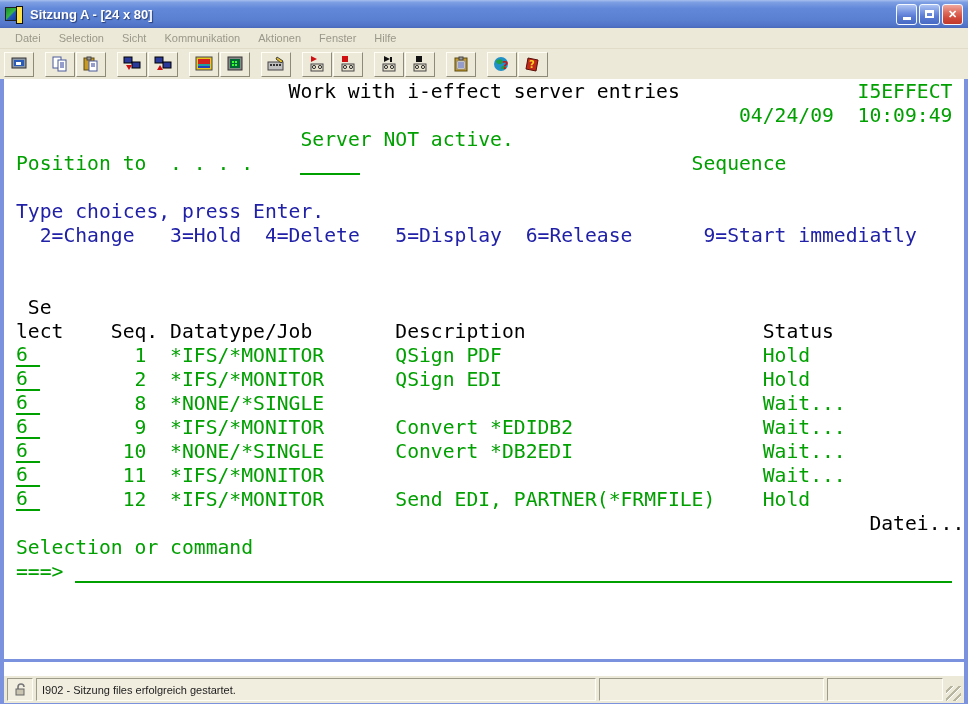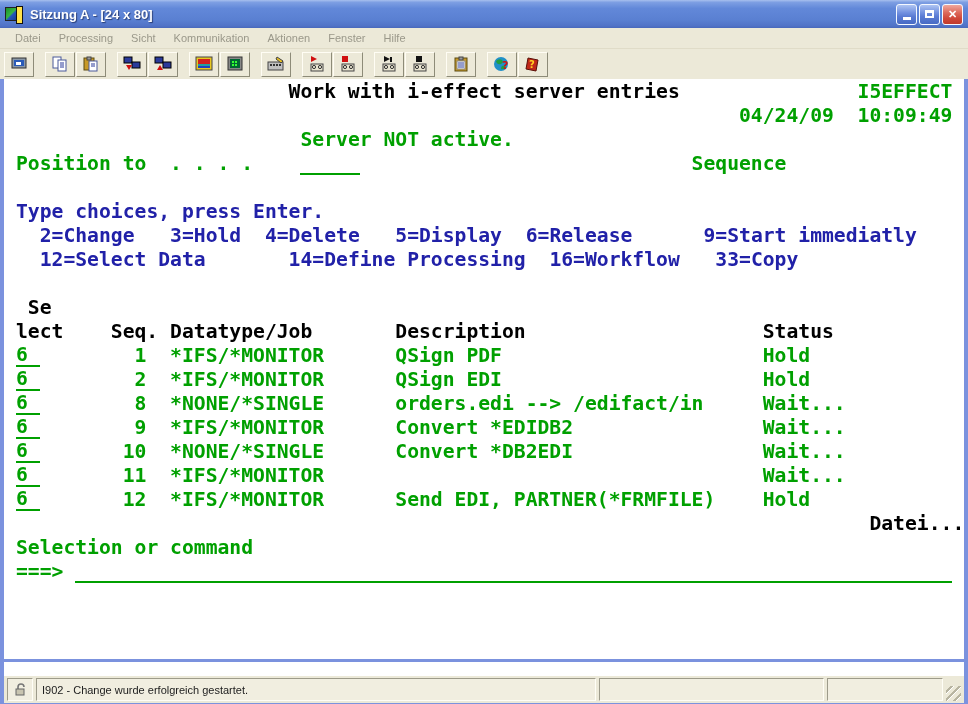--- a/index.html
+++ b/index.html
@@ -31,21 +31,21 @@
   .tgroup{display:flex;gap:1px;margin-right:9px;}
   .tbtn{width:30px;height:25px;background:#ece9d8;border:1px solid;border-color:#fffdf4 #8d8b78 #8d8b78 #fffdf4;
     display:flex;align-items:center;justify-content:center;box-sizing:border-box;}
   .tbtn svg{display:block;}
 
   
   .frame{flex:1;display:flex;flex-direction:column;border-left:4px solid #7b92de;border-right:4px solid #7b92de;box-sizing:border-box;background:#fff;}
 
   
   .term{position:relative;height:580px;flex:0 0 580px;background:#ffffff;overflow:hidden;
-    font-family:"DejaVu Sans Mono",monospace;font-size:19.7px;font-weight:bold;
+    font-family:"DejaVu Sans Mono",monospace;font-size:19.7px;font-weight:normal;
     border-bottom:3px solid #7b92de;box-sizing:content-box;}
   .cell{position:absolute;top:calc(var(--r)*24px + 1px);left:calc(12px + var(--c)*1ch);height:24px;line-height:24px;white-space:pre;}
   .g{color:#00A000;} .b{color:#2121A8;} .k{color:#000000;}
   .uline{border-bottom:2px solid #00A000;height:21px;line-height:21px;}
   .w2{width:2ch;} .w5{width:5ch;} .w74{width:74ch;}
   .seqc{width:4ch;text-align:right;}
 
   .gapstrip{height:14px;flex:0 0 14px;background:#ffffff;}
 
   
@@ -78,21 +78,21 @@
           <span class="maxglyph"></span>
         </span>
       <span class="wbtn close">
           <span>✕</span>
         </span>
     </span>
   </div>
 
   <div class="menubar">
     <span class="menu-item">Datei</span>
-    <span class="menu-item">Processing</span>
+    <span class="menu-item">Selection</span>
     <span class="menu-item">Sicht</span>
     <span class="menu-item">Kommunikation</span>
     <span class="menu-item">Aktionen</span>
     <span class="menu-item">Fenster</span>
     <span class="menu-item">Hilfe</span>
   </div>
 
   <div class="toolbar">
     <div class="tgroup">
       <div class="tbtn">
@@ -250,21 +250,20 @@
 
       <span class="cell g" style="--r:3;--c:0">Position to  . . . .</span>
 
       <span class="cell g" style="--r:2;--c:24">Server NOT active.</span>
       <span class="cell g uline w5" style="--r:3;--c:24"></span>
       <span class="cell g" style="--r:3;--c:57">Sequence</span>
 
       <span class="cell b" style="--r:5;--c:0">Type choices, press Enter.</span>
 
       <span class="cell b" style="--r:6;--c:2">2=Change   3=Hold  4=Delete   5=Display  6=Release      9=Start immediatly</span>
-      <span class="cell b" style="--r:7;--c:2">12=Select Data       14=Define Processing  16=Workflow   33=Copy</span>
 
       <span class="cell k" style="--r:9;--c:1">Se</span>
       <span class="cell k" style="--r:10;--c:0">lect</span>
       <span class="cell k" style="--r:10;--c:8">Seq.</span>
       <span class="cell k" style="--r:10;--c:13">Datatype/Job</span>
       <span class="cell k" style="--r:10;--c:32">Description</span>
       <span class="cell k" style="--r:10;--c:63">Status</span>
 
       <span class="cell g uline w2" style="--r:11;--c:0">6</span>
       <span class="cell g seqc" style="--r:11;--c:7">1</span>
@@ -274,21 +273,20 @@
 
       <span class="cell g uline w2" style="--r:12;--c:0">6</span>
       <span class="cell g seqc" style="--r:12;--c:7">2</span>
       <span class="cell g" style="--r:12;--c:13">*IFS/*MONITOR</span>
       <span class="cell g" style="--r:12;--c:32">QSign EDI</span>
       <span class="cell g" style="--r:12;--c:63">Hold</span>
 
       <span class="cell g uline w2" style="--r:13;--c:0">6</span>
       <span class="cell g seqc" style="--r:13;--c:7">8</span>
       <span class="cell g" style="--r:13;--c:13">*NONE/*SINGLE</span>
-      <span class="cell g" style="--r:13;--c:32">orders.edi --&gt; /edifact/in</span>
       <span class="cell g" style="--r:13;--c:63">Wait...</span>
 
       <span class="cell g uline w2" style="--r:14;--c:0">6</span>
       <span class="cell g seqc" style="--r:14;--c:7">9</span>
       <span class="cell g" style="--r:14;--c:13">*IFS/*MONITOR</span>
       <span class="cell g" style="--r:14;--c:32">Convert *EDIDB2</span>
       <span class="cell g" style="--r:14;--c:63">Wait...</span>
 
       <span class="cell g uline w2" style="--r:15;--c:0">6</span>
       <span class="cell g seqc" style="--r:15;--c:7">10</span>
@@ -317,21 +315,21 @@
 
     <div class="gapstrip"></div>
 
     <div class="statusbar">
       <div class="spanel p-icon">
         <svg width="13" height="13">
             <path d="M4,6 V4 a3,3 0 0 1 6,0" fill="none" stroke="#777" stroke-width="1.6"></path>
             <rect x="2" y="6" width="8" height="6" fill="#c8c4b0" stroke="#666"></rect>
           </svg>
       </div>
-      <div class="spanel p-msg">I902 - Change wurde erfolgreich gestartet.</div>
+      <div class="spanel p-msg">I902 - Sitzung files erfolgreich gestartet.</div>
       <div class="spanel p-mid"></div>
       <div class="spanel p-end"></div>
       <div class="grip"></div>
     </div>
   </div>
 
   <div class="bottomborder"></div>
 </div>
 
 </body></html>

